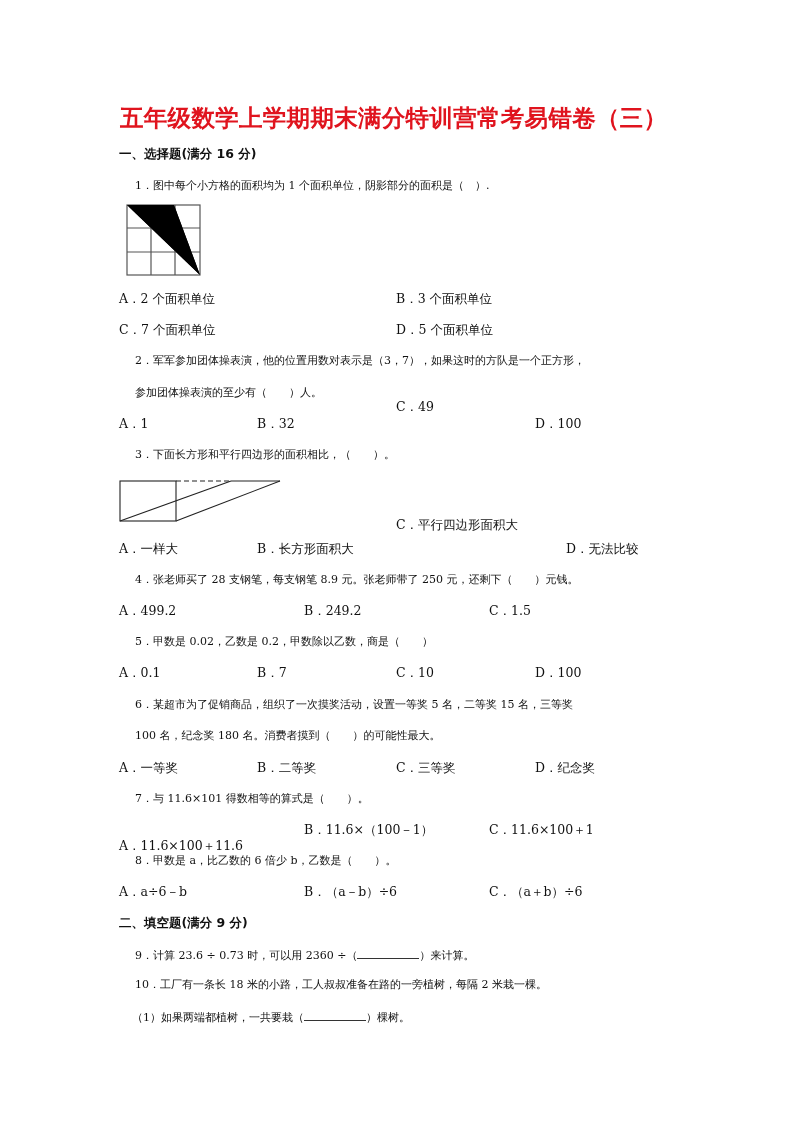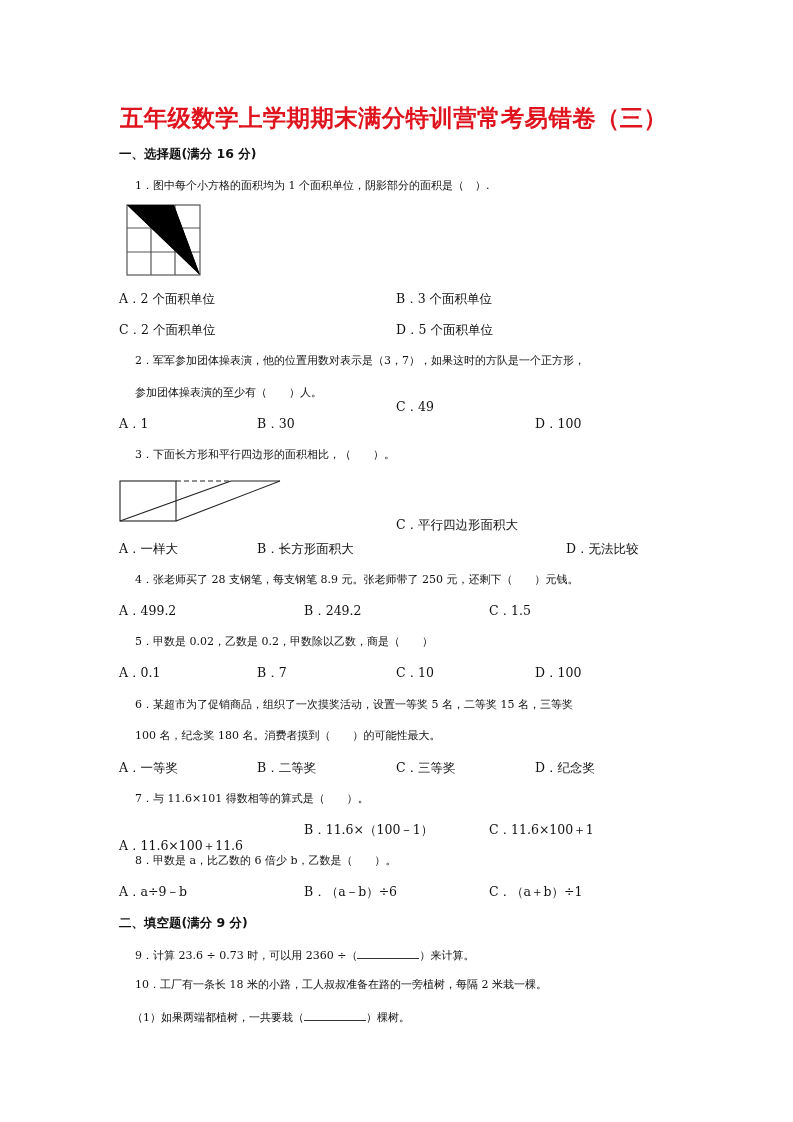--- a/index.html
+++ b/index.html
@@ -40,27 +40,27 @@
     <rect x="1" y="1" width="73" height="70"></rect>
     <line x1="25" y1="1" x2="25" y2="71"></line>
     <line x1="49" y1="1" x2="49" y2="71"></line>
     <line x1="1" y1="24" x2="74" y2="24"></line>
     <line x1="1" y1="48" x2="74" y2="48"></line>
   </g>
   <polygon points="1,1 48,1 74,71" fill="#000"></polygon>
 </svg>
 <div class="opt" style="left:119px;top:291px">A．2 个面积单位</div>
 <div class="opt" style="left:396px;top:291px">B．3 个面积单位</div>
-<div class="opt" style="left:119px;top:322px">C．2 个面积单位</div>
+<div class="opt" style="left:119px;top:322px">C．7 个面积单位</div>
 <div class="opt" style="left:396px;top:322px">D．5 个面积单位</div>
 
 <div class="line" style="top:353px">2．军军参加团体操表演，他的位置用数对表示是（3，7），如果这时的方队是一个正方形，</div>
 <div class="line" style="top:385px">参加团体操表演的至少有（　　）人。</div>
 <div class="opt" style="left:119px;top:416px">A．1</div>
-<div class="opt" style="left:257px;top:416px">B．30</div>
+<div class="opt" style="left:257px;top:416px">B．32</div>
 <div class="opt" style="left:396px;top:399px">C．49</div>
 <div class="opt" style="left:535px;top:416px">D．100</div>
 
 <div class="line" style="top:447px">3．下面长方形和平行四边形的面积相比，（　　）。</div>
 <svg style="left:119px;top:479px" width="164" height="44" viewBox="0 0 164 44">
   <g stroke="#222" stroke-width="1.1" fill="none">
     <rect x="1" y="2" width="56" height="40"></rect>
     <line x1="57" y1="2" x2="112" y2="2" stroke-dasharray="5,3"></line>
     <line x1="112" y1="2" x2="161" y2="2"></line>
     <line x1="1" y1="42" x2="112" y2="2"></line>
@@ -89,23 +89,23 @@
 <div class="opt" style="left:257px;top:760px">B．二等奖</div>
 <div class="opt" style="left:396px;top:760px">C．三等奖</div>
 <div class="opt" style="left:535px;top:760px">D．纪念奖</div>
 
 <div class="line" style="top:791px">7．与 11.6×101 得数相等的算式是（　　）。</div>
 <div class="opt" style="left:119px;top:838px">A．11.6×100＋11.6</div>
 <div class="opt" style="left:304px;top:822px">B．11.6×（100－1）</div>
 <div class="opt" style="left:489px;top:822px">C．11.6×100＋1</div>
 
 <div class="line" style="top:853px">8．甲数是 a，比乙数的 6 倍少 b，乙数是（　　）。</div>
-<div class="opt" style="left:119px;top:884px">A．a÷9－b</div>
+<div class="opt" style="left:119px;top:884px">A．a÷6－b</div>
 <div class="opt" style="left:304px;top:884px">B．（a－b）÷6</div>
-<div class="opt" style="left:489px;top:884px">C．（a＋b）÷1</div>
+<div class="opt" style="left:489px;top:884px">C．（a＋b）÷6</div>
 
 <div class="section" style="top:915px">二、填空题(满分 9 分)</div>
 
 <div class="line" style="top:946px">
   <span>9．计算 23.6 ÷ 0.73 时，可以用 2360 ÷（</span><span class="blank"></span><span>）来计算。</span>
 </div>
 
 <div class="line" style="top:977px">10．工厂有一条长 18 米的小路，工人叔叔准备在路的一旁植树，每隔 2 米栽一棵。</div>
 <div class="line" style="top:1008px;left:116px">
   <span>（1）如果两端都植树，一共要栽（</span><span class="blank"></span><span>）棵树。</span>

